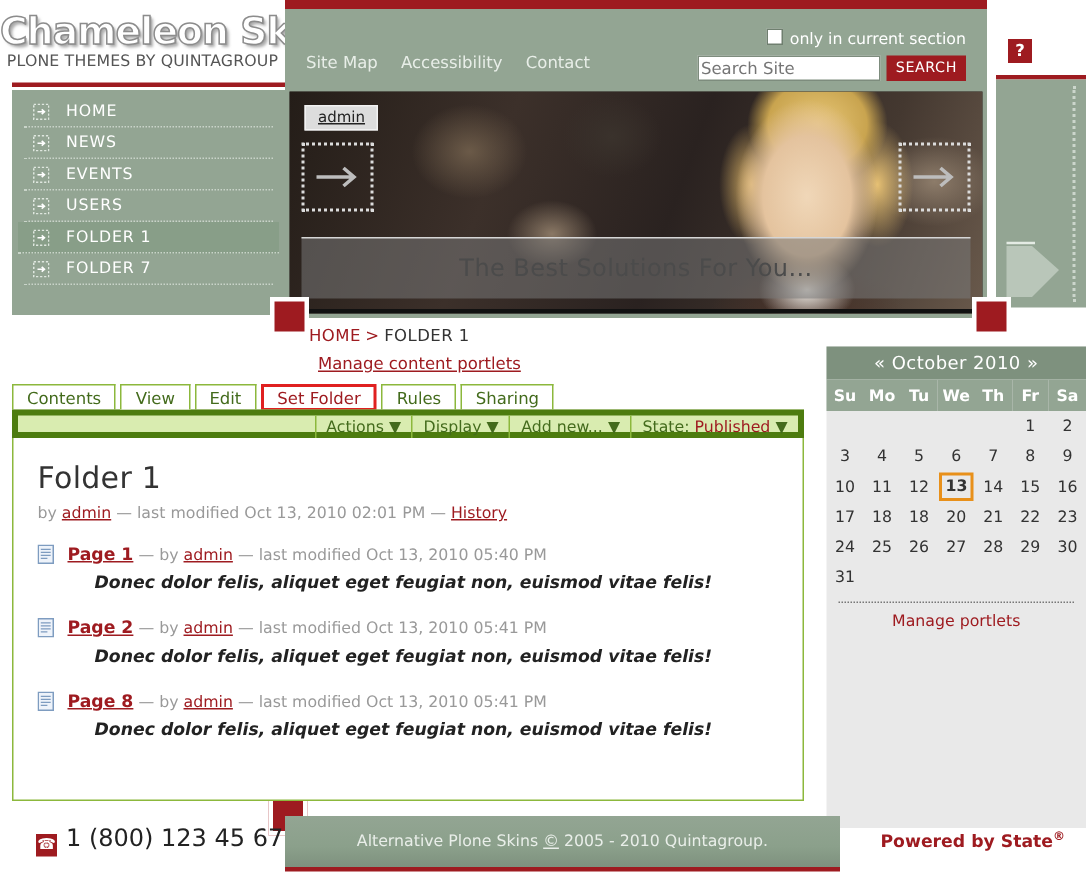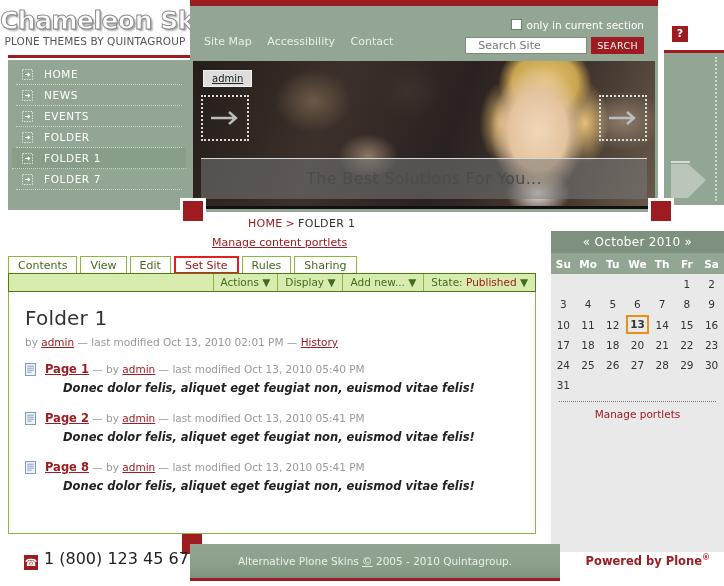--- a/index.html
+++ b/index.html
@@ -41,21 +41,21 @@
   
   .topstrip{position:absolute;left:190px;top:0;width:468px;height:6px;background:#9e1b20;}
   .header{position:absolute;left:190px;top:6px;width:468px;height:52px;background:#93a593;}
   .hdr-links{position:absolute;left:14px;top:29px;font-size:11px;color:#e8eee8;white-space:nowrap;}
   .hdr-links span{margin-right:12px;cursor:pointer;}
   .chk-row{position:absolute;right:14px;top:13px;font-size:10.5px;color:#ffffff;white-space:nowrap;}
   .chk-box{display:inline-block;width:9px;height:9px;background:#fff;border:1px solid #6f7f6f;vertical-align:-1px;margin-right:5px;}
   .searchrow{position:absolute;right:14px;top:31px;height:17px;white-space:nowrap;}
   .search-input{
     width:122px;height:17px;border:1px solid #7d8c7d;background:#fff;
-    font-size:11px;color:#777;padding:0 12px;box-sizing:border-box;vertical-align:top;
+    font-size:11px;color:#777;padding:0 1px;box-sizing:border-box;vertical-align:top;
     font-family:"DejaVu Sans","Liberation Sans",sans-serif;
   }
   .search-btn{
     display:inline-block;height:17px;line-height:17px;background:#9e1b20;color:#fff;
     font-size:9.5px;letter-spacing:.4px;padding:0 6px;vertical-align:top;box-sizing:border-box;cursor:pointer;
   }
 
   
   .bannerframe{position:absolute;left:190px;top:58px;width:468px;height:154px;background:#93a593;box-sizing:border-box;padding:3px;}
   .banner{position:relative;width:462px;height:148px;overflow:hidden;background:#2b2520;}
@@ -97,41 +97,41 @@
   }
   .rt-redline{position:absolute;left:6px;top:50px;width:60px;height:3px;background:#9e1b20;}
   .rt-panel{position:absolute;left:6px;top:53px;width:60px;height:152px;background:#93a593;}
   .rt-dotline{position:absolute;right:7px;top:4px;width:0;height:144px;border-left:2px dotted #ccd6cc;}
   .rt-arrow{position:absolute;left:6px;top:100px;}
 
   
   .redsq{position:absolute;background:#9e1b20;border:3px solid #ffffff;box-sizing:content-box;}
 
   
-  .crumb{position:absolute;left:206px;top:217px;font-size:11px;color:#9e1b20;letter-spacing:.3px;white-space:nowrap;margin-left:42px;}
+  .crumb{position:absolute;left:206px;top:217px;font-size:11px;color:#9e1b20;letter-spacing:.3px;white-space:nowrap;}
   .crumb a{color:#9e1b20;text-decoration:none;cursor:pointer;}
   .crumb .sep{color:#9e1b20;margin:0 3px;}
   .crumb .cur{color:#333;}
   .mcp{
     position:absolute;left:212px;top:236px;font-size:11px;color:#9e1b20;
     text-decoration:underline;cursor:pointer;
   }
 
   
   .tabs{position:absolute;left:8px;top:256px;height:18px;white-space:nowrap;}
   .tab{
     display:inline-block;height:17px;line-height:17px;padding:0 9px;
     border:1px solid #8cb83c;border-bottom:none;background:#ffffff;color:#436b1c;
     font-size:11px;margin-right:3px;vertical-align:top;cursor:pointer;box-sizing:border-box;
   }
   .tab.active{background:#fff;border-color:#8cb83c;position:relative;z-index:3;}
   .tab.hl{border:2px solid #e02020;color:#9e1b20;height:18px;line-height:15px;}
   .actionbar{
     position:absolute;left:8px;top:273px;width:528px;height:19px;
-    background:#d9ecb0;border:1px solid #4d7c0f;box-sizing:border-box;
+    background:#d9ecb0;border:4px solid #4d7c0f;box-sizing:border-box;
   }
   .ab-right{position:absolute;right:0;top:0;height:17px;white-space:nowrap;}
   .ab-item{
     display:inline-block;height:17px;line-height:17px;padding:0 7px;font-size:10.5px;color:#436b1c;
     border-left:1px solid #8cb83c;cursor:pointer;box-sizing:border-box;
   }
   .ab-item .st{color:#9e1b20;}
 
   
   .content{
@@ -213,21 +213,21 @@
           </span>
         <span>EVENTS</span>
       </div>
       <div class="nav-item">
         <span class="nav-ico">
             <svg width="11" height="11" viewBox="0 0 11 11">
               <rect x="0.5" y="0.5" width="10" height="10" fill="none" stroke="#dfe7df" stroke-dasharray="1.5 1.2"></rect>
               <path d="M3 5.5 H7.4 M5.8 3.9 L7.6 5.5 L5.8 7.1" fill="none" stroke="#ffffff" stroke-width="1.1"></path>
             </svg>
           </span>
-        <span>FOLDER</span>
+        <span>USERS</span>
       </div>
       <div class="nav-item sel">
         <span class="nav-ico">
             <svg width="11" height="11" viewBox="0 0 11 11">
               <rect x="0.5" y="0.5" width="10" height="10" fill="none" stroke="#dfe7df" stroke-dasharray="1.5 1.2"></rect>
               <path d="M3 5.5 H7.4 M5.8 3.9 L7.6 5.5 L5.8 7.1" fill="none" stroke="#ffffff" stroke-width="1.1"></path>
             </svg>
           </span>
         <span>FOLDER 1</span>
       </div>
@@ -295,21 +295,21 @@
   <div class="redsq" style="left:180px;top:198px;width:20px;height:20px;"></div>
   <div class="redsq" style="left:648px;top:198px;width:20px;height:20px;"></div>
   <div class="redsq" style="left:179px;top:531px;width:20px;height:20px;"></div>
 
   <div class="crumb">
     <a>HOME</a><span class="sep">&gt;</span><span class="cur">FOLDER 1</span>
   </div>
   <div class="mcp">Manage content portlets</div>
 
   <div class="tabs">
-    <span class="tab">Contents</span><span class="tab active">View</span><span class="tab">Edit</span><span class="tab hl">Set Site</span><span class="tab">Rules</span><span class="tab">Sharing</span>
+    <span class="tab">Contents</span><span class="tab active">View</span><span class="tab">Edit</span><span class="tab hl">Set Folder</span><span class="tab">Rules</span><span class="tab">Sharing</span>
   </div>
 
   <div class="actionbar">
     <div class="ab-right">
       <span class="ab-item"><span>Actions</span> <span>▼</span></span><span class="ab-item"><span>Display</span> <span>▼</span></span><span class="ab-item"><span>Add new...</span> <span>▼</span></span><span class="ab-item"><span>State:</span> <span class="st">Published</span> <span>▼</span></span>
     </div>
   </div>
 
   <div class="content">
     <h1 class="doc-title">Folder 1</h1>
@@ -453,16 +453,16 @@
   </div>
   <div class="greybg"></div>
 
   <div class="phone">
     <span class="ph-ico">☎</span><span>1 (800) 123 45 67</span>
   </div>
   <div class="footbar">
     <span>Alternative Plone Skins </span><span class="u">©</span><span> 2005 - 2010 Quintagroup.</span>
   </div>
   <div class="plone">
-    <span>Powered by Plone</span><sup>®</sup>
+    <span>Powered by State</span><sup>®</sup>
   </div>
 
 </div>
 
 </body></html>

